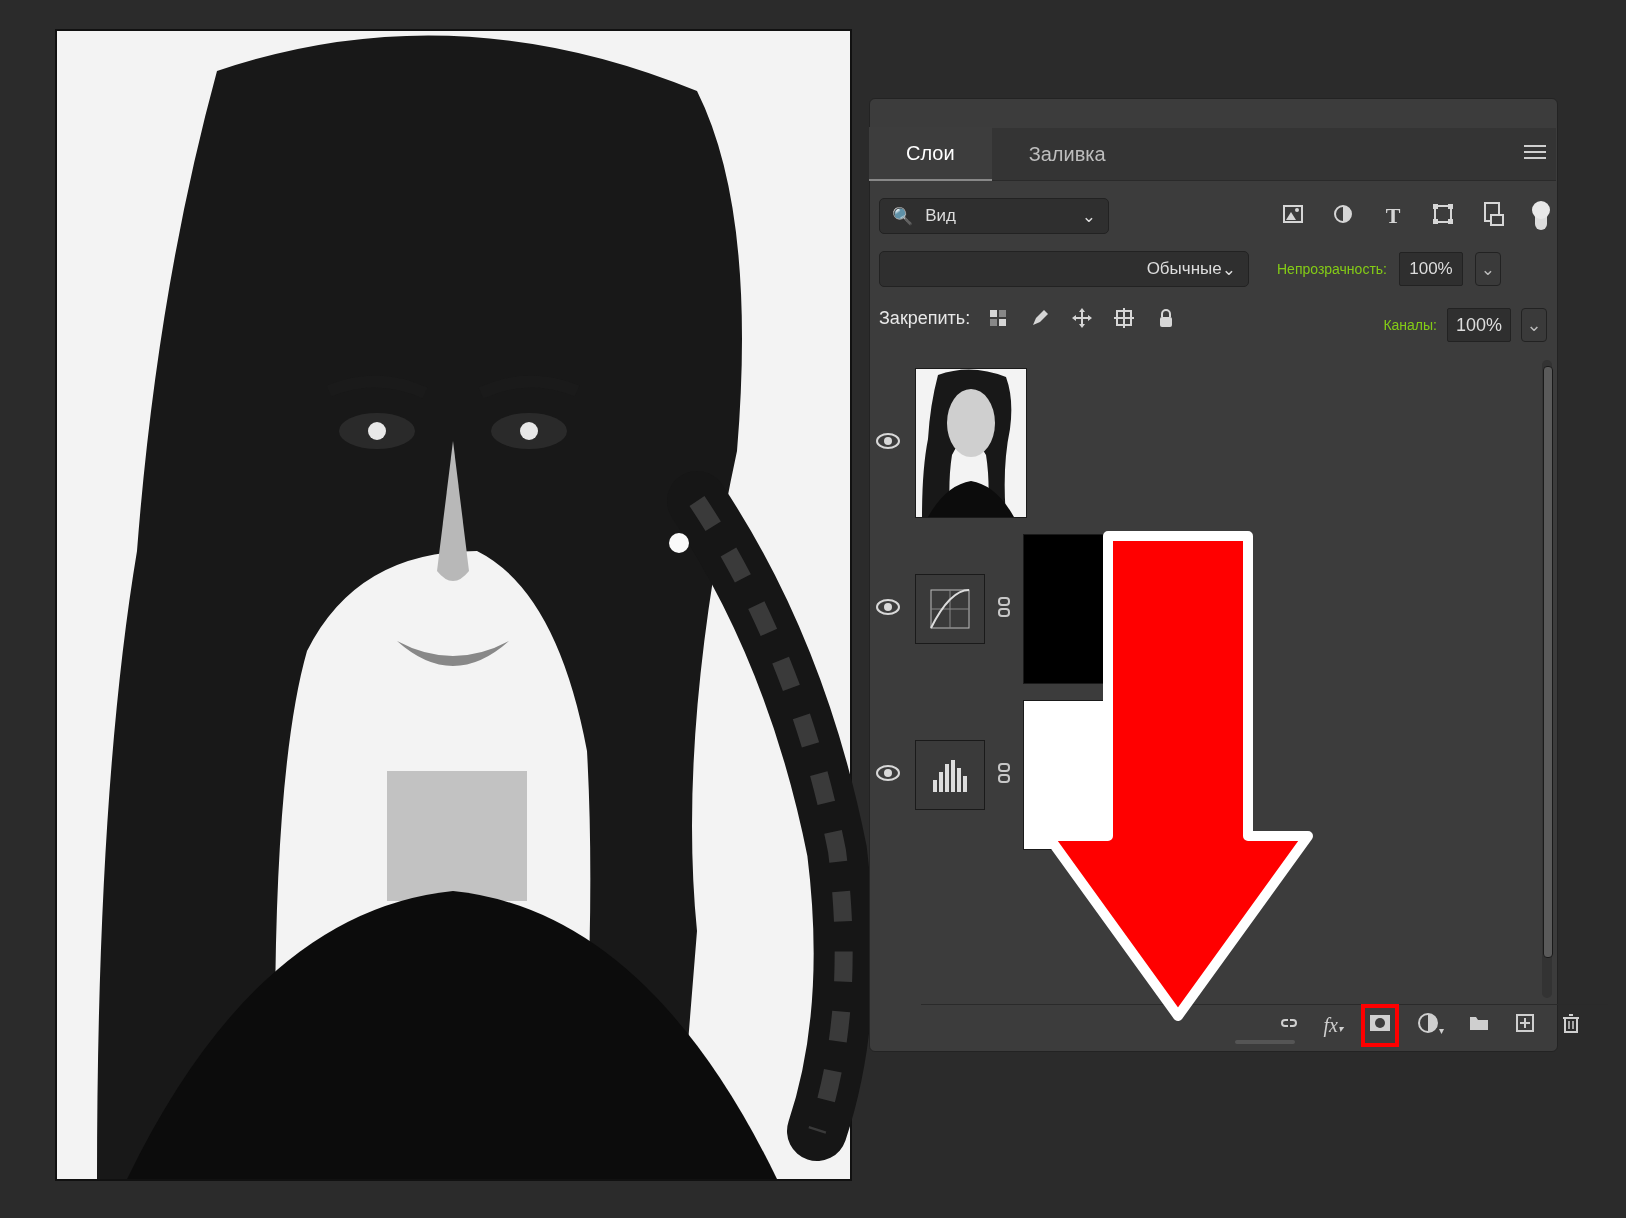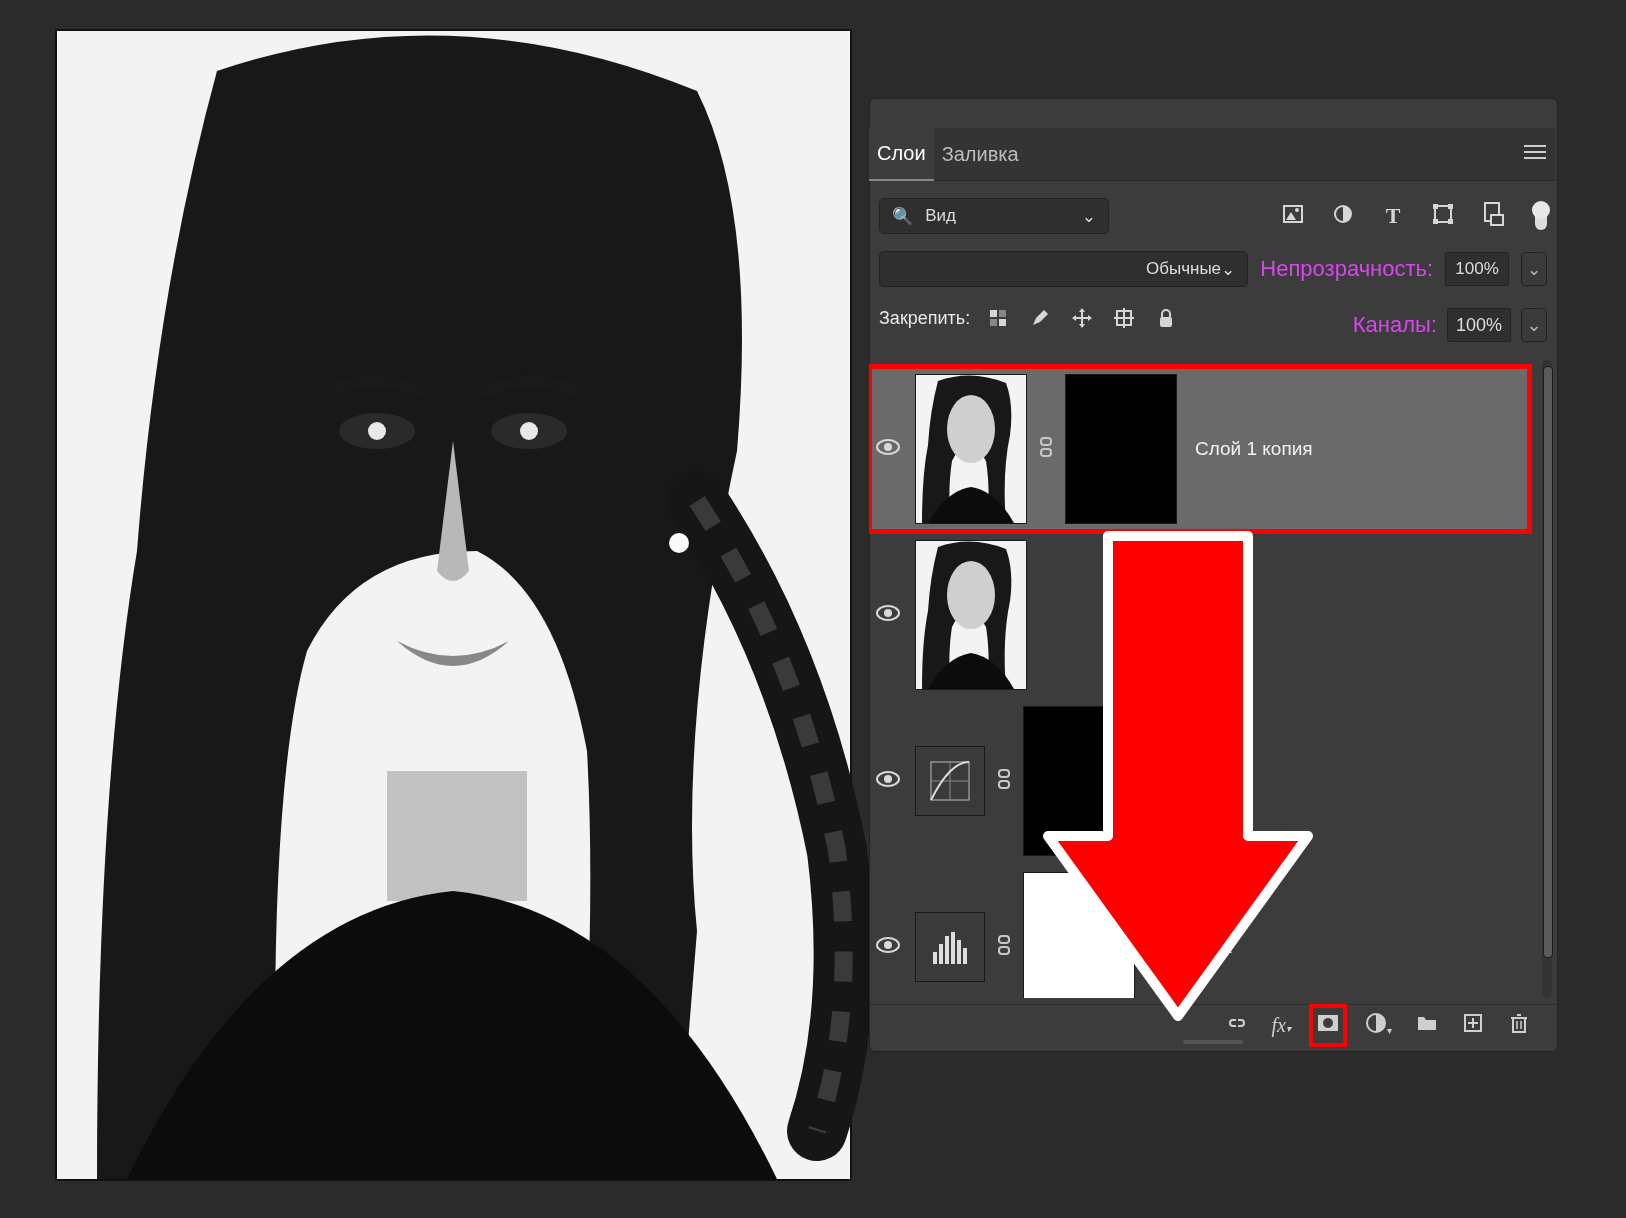--- a/index.html
+++ b/index.html
@@ -6,36 +6,36 @@
   .stage{position:relative;width:1626px;height:1218px}
   
   .portrait{position:absolute;left:55px;top:29px;width:793px;height:1148px;background:#f5f5f5;border:2px solid #111}
   .portrait svg{width:100%;height:100%}
   
   .panel{position:absolute;left:869px;top:98px;width:687px;height:952px;background:#3c3c3c;border:1px solid #232323;border-radius:6px;display:flex;flex-direction:column}
   .close-x{position:absolute;left:872px;top:111px;width:18px;height:18px;color:#c8c8c8;cursor:pointer;font-size:20px;line-height:18px}
   .collapse{position:absolute;left:1528px;top:107px;color:#aaa;font-size:16px}
   
   .tabrow{position:absolute;left:869px;top:128px;width:687px;height:52px;background:#343434;border-bottom:1px solid #2a2a2a;display:flex;align-items:center}
-  .tab{padding:0 8px;height:52px;line-height:52px;color:#bdbdbd;cursor:pointer;font-size:20px}
+  .tab{padding:0 37px;height:52px;line-height:52px;color:#bdbdbd;cursor:pointer;font-size:20px}
   .tab.active{color:#fff;background:#3d3d3d;border-bottom:2px solid #888}
   .tab-menu{position:absolute;right:12px;top:144px;color:#c8c8c8}
   
   .row-filter{position:absolute;left:879px;top:195px;width:668px;height:42px;display:flex;align-items:center;gap:10px}
   .select{background:#2f2f2f;border:1px solid #222;border-radius:5px;height:36px;display:flex;align-items:center;padding:0 12px;color:#ddd;cursor:pointer;box-sizing:border-box}
   .sel-filter{width:230px;justify-content:space-between}
   .sel-filter .mag{margin-right:6px}
   .ico{color:#d6d6d6;width:28px;text-align:center}
   .type-icons{display:flex;gap:22px;margin-left:auto;margin-right:10px;align-items:center}
   .toggle{width:12px;height:28px;background:#dcdcdc;border-radius:6px;position:relative;margin-left:8px}
   .toggle::after{content:"";position:absolute;top:-1px;left:-3px;width:18px;height:18px;background:#e8e8e8;border-radius:50%}
   
   .row-blend{position:absolute;left:879px;top:248px;width:668px;height:42px;display:flex;align-items:center;gap:12px}
   .sel-blend{width:370px;justify-content:flex-end}
-  .lbl{color:#d946ef;margin-left:0;font-size:22px}
+  .lbl{color:#84cc16;margin-left:16px;font-size:14px}
   .valbox{background:#2f2f2f;border:1px solid #222;border-radius:2px;height:32px;width:62px;display:flex;align-items:center;justify-content:center;color:#ddd}
   .drop-btn{width:24px;height:32px;background:#3a3a3a;border:1px solid #222;border-radius:4px;display:flex;align-items:center;justify-content:center;color:#bbb}
   
   .row-lock{position:absolute;left:879px;top:308px;width:668px;height:38px;display:flex;align-items:flex-start;gap:18px;font-size:18px}
   .lock-icons{display:flex;gap:22px;align-items:center}
   .lock-icons svg{width:20px;height:20px;fill:#d8d8d8}
   .right-fill{margin-left:auto;display:flex;align-items:center;gap:10px}
   
   .layers{position:absolute;left:869px;top:360px;width:673px;height:638px;overflow:hidden}
   .scrollbar{position:absolute;left:1542px;top:360px;width:10px;height:638px;background:#333;border-radius:5px}
@@ -43,21 +43,21 @@
   .layer{position:relative;width:661px;height:166px;display:flex;align-items:center;gap:8px}
   .layer.hilite{background:#6a6a6a;outline:5px solid #ff0000;outline-offset:-3px;margin-top:6px}
   .eye{width:38px;text-align:center;color:#d8d8d8;font-size:20px}
   .thumb{width:110px;height:148px;border:1px solid #1a1a1a;background:#fff;display:flex;align-items:center;justify-content:center}
   .thumb.small{width:68px;height:68px;background:#3a3a3a}
   .thumb.mask{background:#000}
   .thumb.white{background:#fff}
   .link-ic{width:22px;text-align:center;color:#c8c8c8}
   .lname{color:#f0f0f0;font-size:19px;margin-left:10px}
   
-  .actbar{position:absolute;left:869px;top:1004px;width:687px;height:42px;border-top:1px solid #2a2a2a;display:flex;align-items:center;justify-content:flex-end;gap:24px;padding-right:26px;box-sizing:border-box}
+  .actbar{position:absolute;left:921px;top:1004px;width:687px;height:42px;border-top:1px solid #2a2a2a;display:flex;align-items:center;justify-content:flex-end;gap:24px;padding-right:26px;box-sizing:border-box}
   .actbar .grip{position:absolute;left:50%;bottom:2px;transform:translateX(-50%);width:60px;height:4px;background:#555;border-radius:2px}
   .actbar svg{width:22px;height:22px;fill:#cfcfcf}
   .mask-btn{outline:4px solid #ff0000;outline-offset:2px;padding:2px}
   
   .red-arrow{position:absolute;left:1048px;top:536px;pointer-events:none}
   
   svg{overflow:visible}
 </style>
 </head>
 <body>
@@ -180,40 +180,20 @@
           </svg></span>
     </div>
     <div class="right-fill">
       <span class="lbl">Каналы:</span>
       <div class="valbox">100%</div>
       <div class="drop-btn">⌄</div>
     </div>
   </div>
 
   <div class="layers" id="layers-container">
-      <div class="layer hilite">
-        <div class="eye"><svg width="24" height="18" viewBox="0 0 24 18">
-            <ellipse cx="12" cy="9" rx="11" ry="7" fill="none" stroke="#d8d8d8" stroke-width="2"></ellipse>
-            <circle cx="12" cy="9" r="4" fill="#d8d8d8"></circle>
-          </svg></div>
-        <div class="thumb">
-          <svg viewBox="0 0 110 148">
-            <rect width="110" height="148" fill="#f3f3f3"></rect>
-            <path d="M22 6 Q55 -6 90 8 Q98 30 94 60 Q86 98 90 148 L72 148 Q74 110 70 86 Q62 72 55 70 Q42 72 36 86 Q32 110 34 148 L6 148 Q6 100 12 70 Q14 36 22 6 Z" fill="#181818"></path>
-            <ellipse cx="55" cy="54" rx="24" ry="34" fill="#cfcfcf"></ellipse>
-            <path d="M12 148 Q30 116 55 112 Q80 116 98 148 Z" fill="#0c0c0c"></path>
-          </svg>
-        </div>
-        <div class="link-ic"><svg width="16" height="20" viewBox="0 0 16 20">
-            <rect x="3" y="1" width="10" height="7" rx="3" fill="none" stroke="#c8c8c8" stroke-width="2"></rect>
-            <rect x="3" y="12" width="10" height="7" rx="3" fill="none" stroke="#c8c8c8" stroke-width="2"></rect>
-          </svg></div>
-        <div class="thumb mask"></div>
-        <span class="lname">Слой 1 копия</span>
-      </div>
       <div class="layer">
         <div class="eye"><svg width="24" height="18" viewBox="0 0 24 18">
             <ellipse cx="12" cy="9" rx="11" ry="7" fill="none" stroke="#d8d8d8" stroke-width="2"></ellipse>
             <circle cx="12" cy="9" r="4" fill="#d8d8d8"></circle>
           </svg></div>
         <div class="thumb">
           <svg viewBox="0 0 110 148">
             <rect width="110" height="148" fill="#f3f3f3"></rect>
             <path d="M22 6 Q55 -6 90 8 Q98 30 94 60 Q86 98 90 148 L72 148 Q74 110 70 86 Q62 72 55 70 Q42 72 36 86 Q32 110 34 148 L6 148 Q6 100 12 70 Q14 36 22 6 Z" fill="#181818"></path>
             <ellipse cx="55" cy="54" rx="24" ry="34" fill="#cfcfcf"></ellipse>

